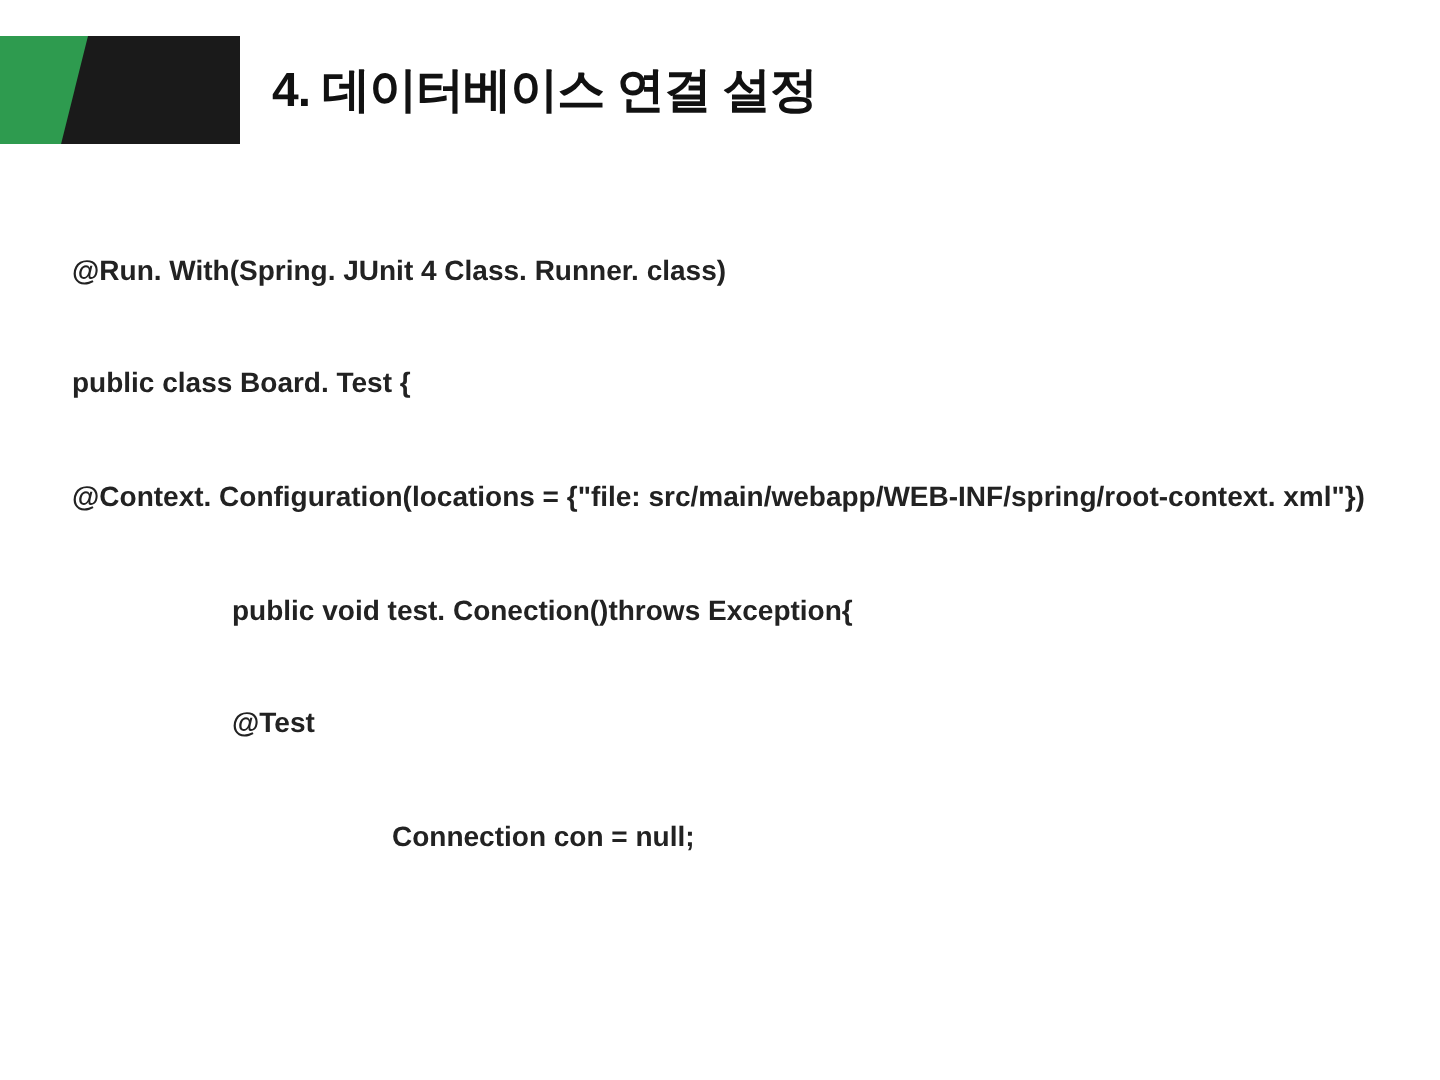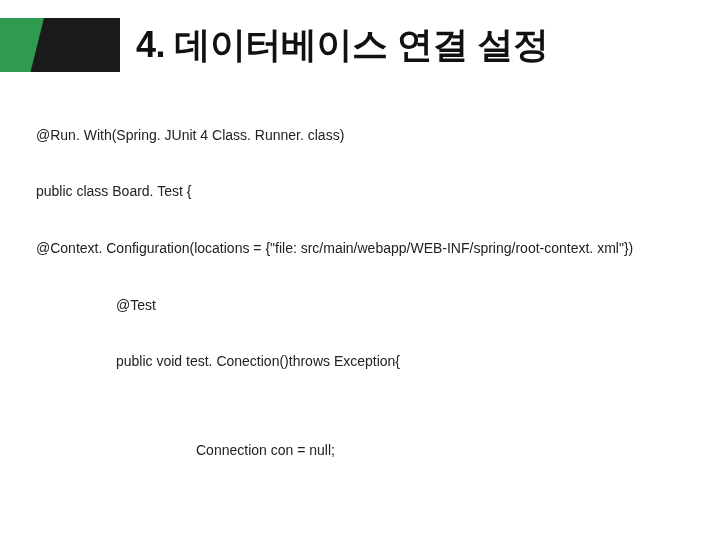--- a/index.html
+++ b/index.html
@@ -1,42 +1,42 @@
 <!DOCTYPE html>
 <html><head>
 <meta charset="utf-8">
 <style>
   * { margin: 0; padding: 0; box-sizing: border-box; }
   html, body { width: 720px; height: 540px; background: #f5f5f5; font-family: "Malgun Gothic", "Apple SD Gothic Neo", sans-serif; overflow: hidden; }
   .slide { position: relative; width: 720px; height: 540px; background: #ffffff; }
   .title-bar { position: absolute; top: 18px; left: 0; right: 0; height: 54px; }
   .title-black { position: absolute; top: 0; left: 0; width: 120px; height: 54px; background: #1a1a1a; }
   .title-green { position: absolute; top: 0; left: 0; width: 44px; height: 54px; background: #2e9b4f; transform: skewX(-14deg); transform-origin: top left; }
-  .title-text { position: absolute; top: 0; left: 136px; right: 0; height: 54px; display: flex; align-items: center; font-size: 36px; font-weight: 700; color: #111; letter-spacing: -0.5px; }
+  .title-text { position: absolute; top: 0; left: 136px; right: 0; height: 54px; display: flex; align-items: center; font-size: 24px; font-weight: 700; color: #111; letter-spacing: -0.5px; }
   .code { position: absolute; top: 88px; left: 36px; right: 36px; font-family: "Segoe UI", "Malgun Gothic", sans-serif; font-size: 14px; color: #222; line-height: 1.35; white-space: pre; }
-  .code > div { white-space: pre-wrap; }
+  .code > div { white-space: pre-wrap; font-weight: bold; }
   .i1 { padding-left: 80px; }
-  .i2 { padding-left: 160px; margin-top: 32px; }
+  .i2 { padding-left: 160px; }
 </style>
 </head>
 <body>
 
 <div class="slide">
   <div class="title-bar">
     <div class="title-black"></div>
     <div class="title-green"></div>
     <div class="title-text">4. 데이터베이스 연결 설정</div>
   </div>
 
   <div class="code">
     <div>@Run. With(Spring. JUnit 4 Class. Runner. class)</div>
     <div>public class Board. Test {</div>
     <div>@Context. Configuration(locations = {"file: src/main/webapp/WEB-INF/spring/root-context. xml"})</div>
+    <div class="i1">public void test. Conection()throws Exception{</div>
     <div class="i1">@Test</div>
-    <div class="i1">public void test. Conection()throws Exception{</div>
     <div class="i2">Connection con = null;</div>
     
     
     
     
     
     
     
     
     

